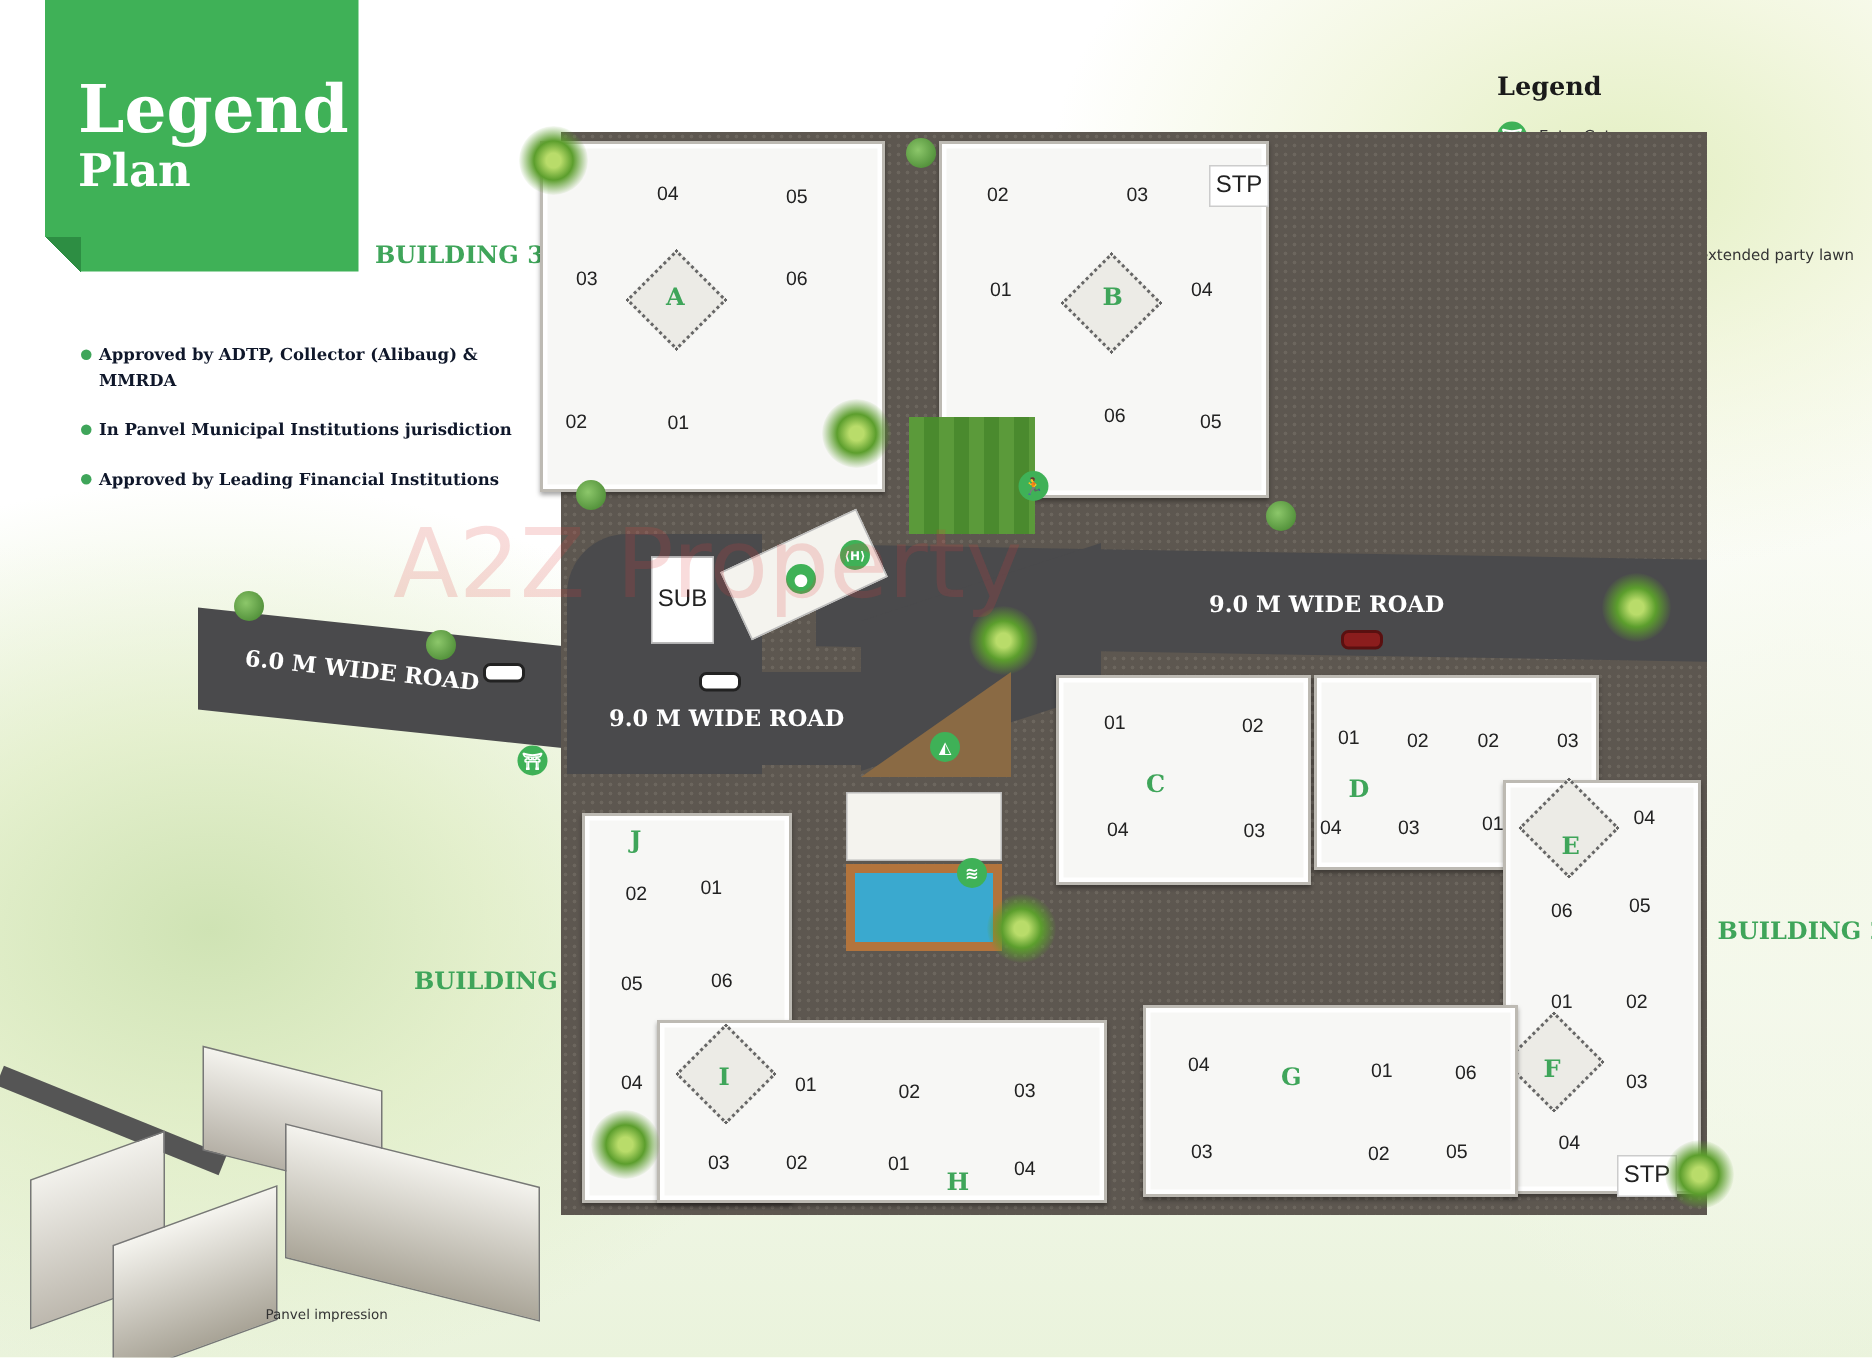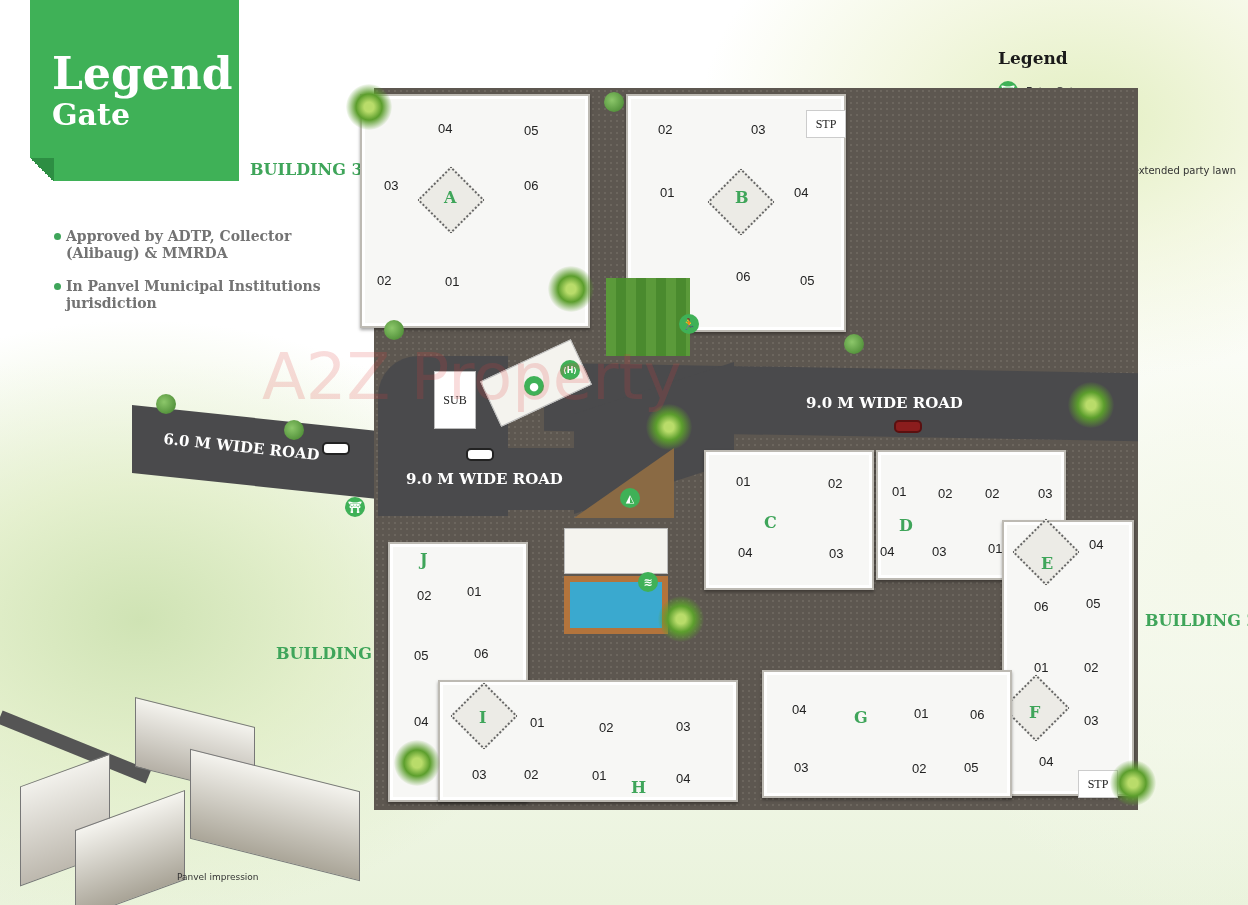--- a/index.html
+++ b/index.html
@@ -9,63 +9,64 @@
  radial-gradient(ellipse 380px 260px at 1080px 120px,#e3efc2 0%,rgba(235,242,205,.6) 50%,rgba(255,255,255,0) 100%),
  radial-gradient(ellipse 300px 360px at 1200px 560px,#f4f8ea 0%,rgba(255,255,255,0) 100%),
  linear-gradient(180deg,#fff 0%,#fff 40%,#eaf3dc 100%)}
 .serif{font-family:"DejaVu Serif",serif;font-weight:bold}
 .title-box{position:absolute;left:30px;top:0;width:209px;height:181px;background:#3fb157}
 .title-fold2{position:absolute;left:30px;top:158px;width:24px;height:24px;background:linear-gradient(225deg,#2d8e43 50%,#fff 50%)}
 .title-l1{position:absolute;left:52px;top:50px;color:#fff;font-size:44px;line-height:48px}
 .title-l2{position:absolute;left:52px;top:98px;color:#fff;font-size:30px;line-height:34px}
 .bldg-label{position:absolute;color:#3fa55a;font-size:16px;white-space:nowrap}
 .bullets{position:absolute;left:52px;top:228px;width:300px}
-.bullet{position:relative;padding-left:14px;margin-bottom:16px;color:#737373;font-size:14px;line-height:17px}
+.bullet{position:relative;padding-left:14px;margin-bottom:16px;color:#0f172a;font-size:11px;line-height:17px}
 .bullet:before{content:"";position:absolute;left:2px;top:5px;width:7px;height:7px;border-radius:50%;background:#3fa55a}
 .legend{position:absolute;left:998px;top:48px;width:240px}
 .legend-title{font-size:17px;color:#1a1a1a;margin-bottom:10px}
 .leg-row{display:flex;align-items:center;height:26.3px}
 .leg-icon{width:20px;height:20px;border-radius:50%;background:#3fb157;color:#fff;font-size:11px;display:flex;align-items:center;justify-content:center;margin-right:8px;flex:none;font-weight:bold}
 .leg-text{font-size:10px;color:#333;white-space:nowrap}
 .note{position:absolute;left:911px;top:253px;width:210px;height:66px;background:#3fb157;color:#fff;font-size:13px;line-height:16px;padding:6px 10px 0 24px}
 .note-line{position:absolute;left:1120px;top:253px;width:3px;height:110px;background:#3fb157}
 
 .site{position:absolute;left:374px;top:88px;width:764px;height:722px;background:#5d5750;
  background-image:radial-gradient(#6c665e 1px,transparent 1.5px);background-size:6px 6px}
 .road{position:absolute;background:#4a4a4c}
 .road-label{position:absolute;color:#fff;font-size:15px;white-space:nowrap}
 .bld{position:absolute;background:#f7f7f5;border:2px solid #bdbab3;box-shadow:inset 0 0 0 3px #fff,0 2px 3px rgba(0,0,0,.35)}
 .unit{position:absolute;font-size:13px;color:#222;font-family:"Liberation Sans",sans-serif}
 .wing{position:absolute;font-size:16px;color:#3fa55a;font-family:"DejaVu Serif",serif;font-weight:bold}
 .core{position:absolute;width:48px;height:48px;background:#ecebe6;border:2px dotted #666;transform:rotate(45deg)}
-.stp{position:absolute;background:#fff;border:1px solid #ccc;font-size:12px;color:#222;display:flex;align-items:center;justify-content:center;font-family:Liberation Serif, serif}
+.stp{position:absolute;background:#fff;border:1px solid #ccc;font-size:16px;color:#222;display:flex;align-items:center;justify-content:center;font-family:Liberation Sans, sans-serif}
 .lawn{position:absolute;background:repeating-linear-gradient(90deg,#5b9a3a 0 10px,#4a8a2e 10px 20px)}
 .pool{position:absolute;background:#3aa9cf;border:6px solid #b3743c}
 .tree{position:absolute;width:20px;height:20px;border-radius:50%;background:radial-gradient(circle at 40% 40%,#8cc76a,#3f7f2b)}
 .palm{position:absolute;width:46px;height:46px;border-radius:50%;background:radial-gradient(circle,#b9dc6a 0 15%,#5c9e2d 40%,rgba(60,120,40,0) 72%)}
 .amen{position:absolute;width:20px;height:20px;border-radius:50%;background:#3fb157;color:#fff;font-size:11px;display:flex;align-items:center;justify-content:center;font-weight:bold}
 .car{position:absolute;width:28px;height:13px;border-radius:5px;background:#fff;border:2px solid #222}
 .clubhouse{position:absolute;background:#f4f3ee;border:1px solid #bbb;transform:rotate(-25deg)}
 .artist{position:absolute;left:0;top:700px;width:380px;height:200px}
 .artist-label{position:absolute;left:177px;top:872px;font-size:9px;color:#333}
 .watermark{position:absolute;color:rgba(220,60,60,.18);font-size:64px;font-weight:normal;font-family:"DejaVu Sans",sans-serif}
 </style>
 </head>
 <body>
 
 <div class="bg"></div>
 
 <div class="title-box"></div>
 <div class="title-fold2"></div>
 <div class="title-l1 serif">Legend</div>
-<div class="title-l2 serif">Gate</div>
+<div class="title-l2 serif">Plan</div>
 
 <div class="bullets">
   <div class="bullet serif">Approved by ADTP, Collector (Alibaug) &amp; MMRDA</div>
   <div class="bullet serif">In Panvel Municipal Institutions jurisdiction</div>
+  <div class="bullet serif">Approved by Leading Financial Institutions</div>
 </div>
 
 <div class="bldg-label serif" style="left:250px;top:160px">BUILDING 3</div>
 <div class="bldg-label serif" style="left:875px;top:212px">BUILDING 3</div>
 <div class="bldg-label serif" style="left:1145px;top:611px">BUILDING 2</div>
 <div class="bldg-label serif" style="left:276px;top:644px">BUILDING 1</div>
 
 <div class="legend">
   <div class="legend-title serif">Legend</div>
   <div class="leg-row">

